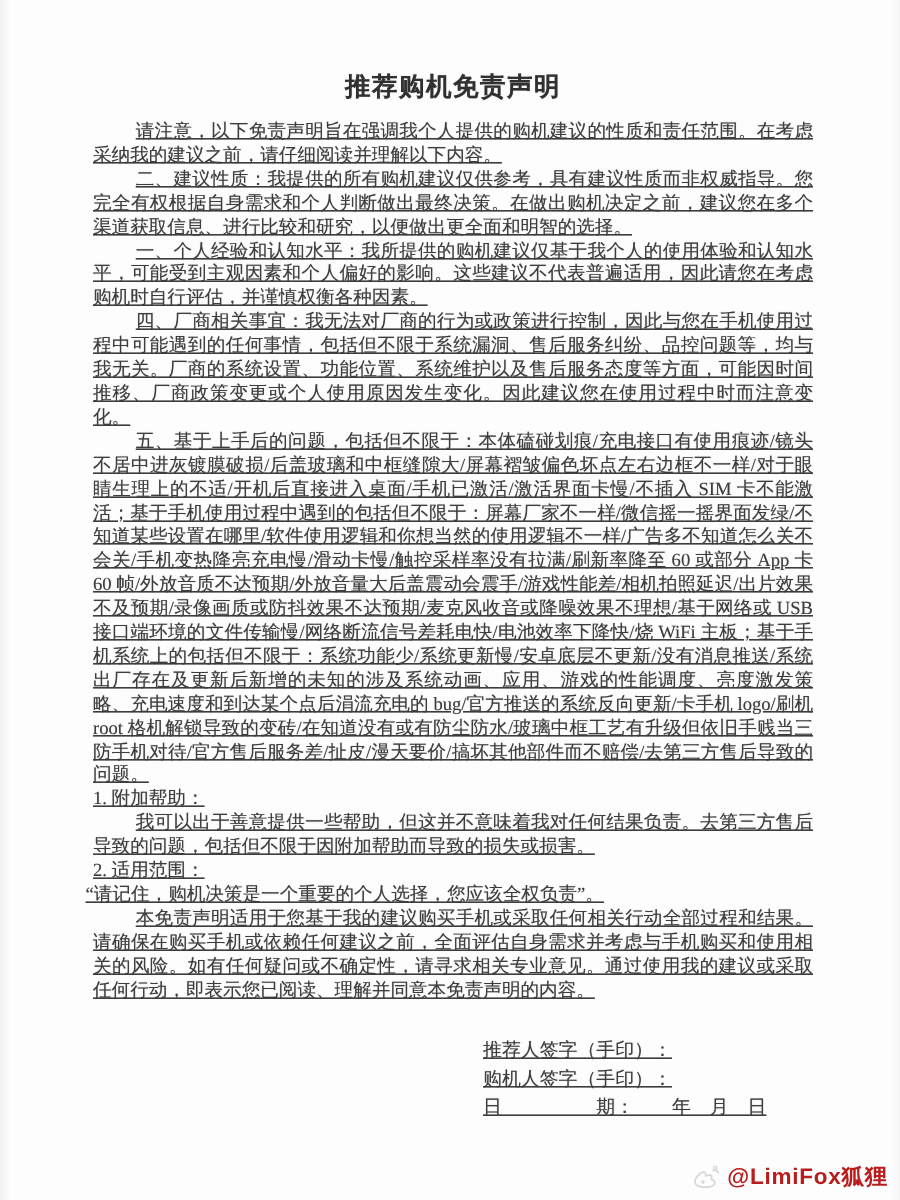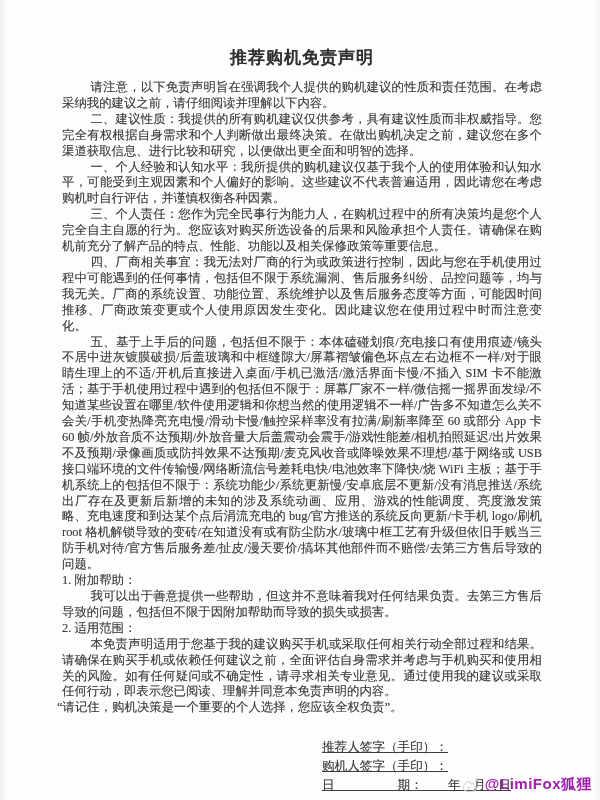--- a/index.html
+++ b/index.html
@@ -27,67 +27,66 @@
     letter-spacing: 1px;
     text-shadow: 0 0 0.6px rgba(70,70,70,0.55);
   }
   .doc-body {
     font-size: 12.4px;
     line-height: 15.9px;
     text-align: justify;
     text-justify: inter-character;
     text-shadow: 0 0 0.6px rgba(80,80,80,0.5);
   }
-  .para { margin: 0; }
+  .para { margin: 0; text-decoration: underline; }
   .para.indent { text-indent: 2.3em; }
   .para.noindent { text-indent: 0; }
   .para.quote { text-indent: -0.4em; }
   .sig-block {
     margin-top: 22px;
     margin-left: 260px;
     font-size: 12.6px;
     line-height: 19px;
     text-shadow: 0 0 0.6px rgba(80,80,80,0.5);
   }
   .sig-line { white-space: pre; text-decoration: underline; }
   .watermark {
     position: absolute;
     right: 8px; bottom: 6px;
     display: flex;
     align-items: center;
     gap: 4px;
     font-family: "Liberation Sans", sans-serif;
     font-weight: bold;
     font-size: 15px;
-    color: #a21caf;
+    color: #b91c1c;
     letter-spacing: 0.5px;
     user-select: none;
   }
   .watermark svg { display: block; opacity: 0.85; }
 </style>
 </head>
 <body>
 
 <div class="page">
   <div class="doc">
 
     <h1 class="doc-title">推荐购机免责声明</h1>
 
     <div class="doc-body">
       <p class="para indent">请注意，以下免责声明旨在强调我个人提供的购机建议的性质和责任范围。在考虑采纳我的建议之前，请仔细阅读并理解以下内容。</p>
       <p class="para indent">二、建议性质：我提供的所有购机建议仅供参考，具有建议性质而非权威指导。您完全有权根据自身需求和个人判断做出最终决策。在做出购机决定之前，建议您在多个渠道获取信息、进行比较和研究，以便做出更全面和明智的选择。</p>
       <p class="para indent">一、个人经验和认知水平：我所提供的购机建议仅基于我个人的使用体验和认知水平，可能受到主观因素和个人偏好的影响。这些建议不代表普遍适用，因此请您在考虑购机时自行评估，并谨慎权衡各种因素。</p>
-      <p class="para indent">三、个人责任：您作为完全民事行为能力人，在购机过程中的所有决策均是您个人完全自主自愿的行为。您应该对购买所选设备的后果和风险承担个人责任。请确保在购机前充分了解产品的特点、性能、功能以及相关保修政策等重要信息。</p>
       <p class="para indent">四、厂商相关事宜：我无法对厂商的行为或政策进行控制，因此与您在手机使用过程中可能遇到的任何事情，包括但不限于系统漏洞、售后服务纠纷、品控问题等，均与我无关。厂商的系统设置、功能位置、系统维护以及售后服务态度等方面，可能因时间推移、厂商政策变更或个人使用原因发生变化。因此建议您在使用过程中时而注意变化。</p>
       <p class="para indent">五、基于上手后的问题，包括但不限于：本体磕碰划痕/充电接口有使用痕迹/镜头不居中进灰镀膜破损/后盖玻璃和中框缝隙大/屏幕褶皱偏色坏点左右边框不一样/对于眼睛生理上的不适/开机后直接进入桌面/手机已激活/激活界面卡慢/不插入 SIM 卡不能激活；基于手机使用过程中遇到的包括但不限于：屏幕厂家不一样/微信摇一摇界面发绿/不知道某些设置在哪里/软件使用逻辑和你想当然的使用逻辑不一样/广告多不知道怎么关不会关/手机变热降亮充电慢/滑动卡慢/触控采样率没有拉满/刷新率降至 60 或部分 App 卡 60 帧/外放音质不达预期/外放音量大后盖震动会震手/游戏性能差/相机拍照延迟/出片效果不及预期/录像画质或防抖效果不达预期/麦克风收音或降噪效果不理想/基于网络或 USB 接口端环境的文件传输慢/网络断流信号差耗电快/电池效率下降快/烧 WiFi 主板；基于手机系统上的包括但不限于：系统功能少/系统更新慢/安卓底层不更新/没有消息推送/系统出厂存在及更新后新增的未知的涉及系统动画、应用、游戏的性能调度、亮度激发策略、充电速度和到达某个点后涓流充电的 bug/官方推送的系统反向更新/卡手机 logo/刷机 root 格机解锁导致的变砖/在知道没有或有防尘防水/玻璃中框工艺有升级但依旧手贱当三防手机对待/官方售后服务差/扯皮/漫天要价/搞坏其他部件而不赔偿/去第三方售后导致的问题。</p>
       <p class="para noindent">1. 附加帮助：</p>
       <p class="para indent">我可以出于善意提供一些帮助，但这并不意味着我对任何结果负责。去第三方售后导致的问题，包括但不限于因附加帮助而导致的损失或损害。</p>
       <p class="para noindent">2. 适用范围：</p>
+      <p class="para quote">“请记住，购机决策是一个重要的个人选择，您应该全权负责”。</p>
       <p class="para indent">本免责声明适用于您基于我的建议购买手机或采取任何相关行动全部过程和结果。请确保在购买手机或依赖任何建议之前，全面评估自身需求并考虑与手机购买和使用相关的风险。如有任何疑问或不确定性，请寻求相关专业意见。通过使用我的建议或采取任何行动，即表示您已阅读、理解并同意本免责声明的内容。</p>
-      <p class="para quote">“请记住，购机决策是一个重要的个人选择，您应该全权负责”。</p>
     </div>
 
     <div class="sig-block">
       <div class="sig-line">推荐人签字（手印）：</div>
       <div class="sig-line">购机人签字（手印）：</div>
       <div class="sig-line">日　　　　　期：　　年　月　日</div>
     </div>
 
   </div>
 

